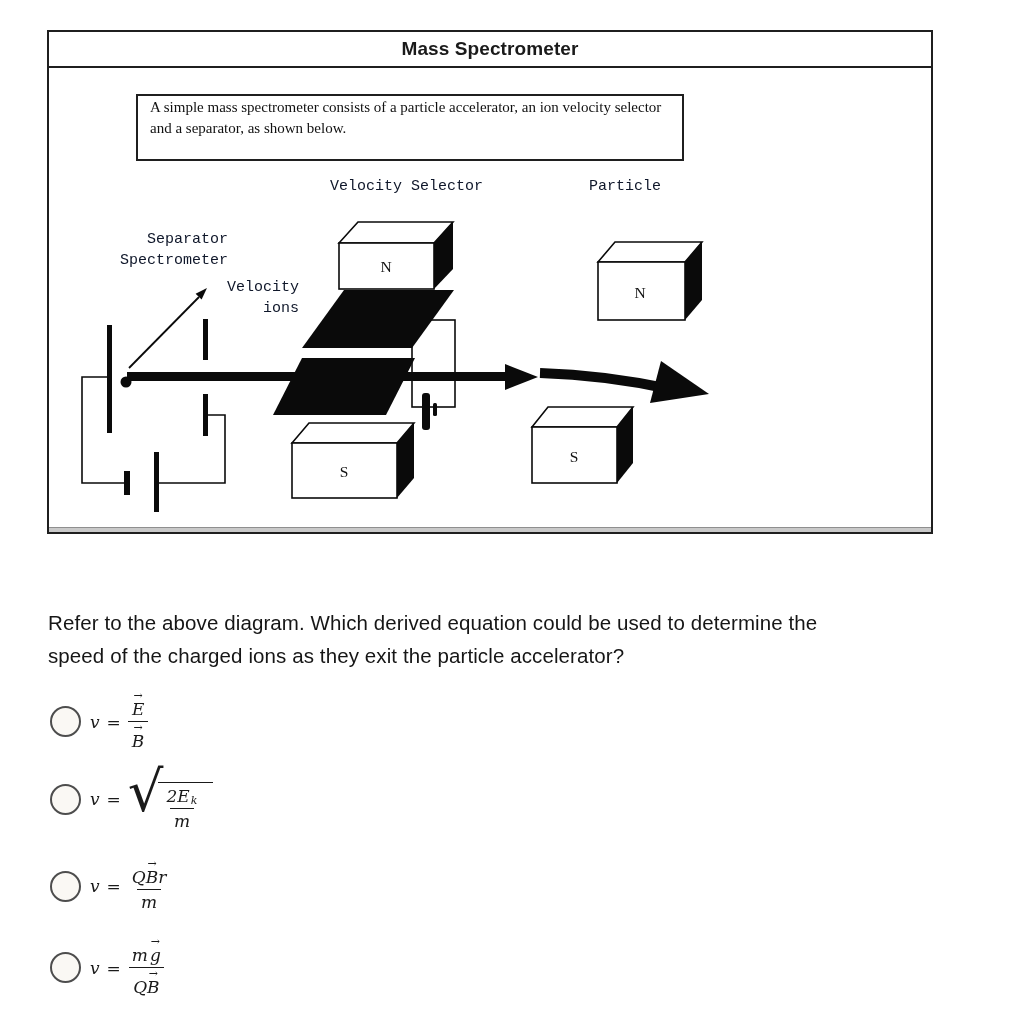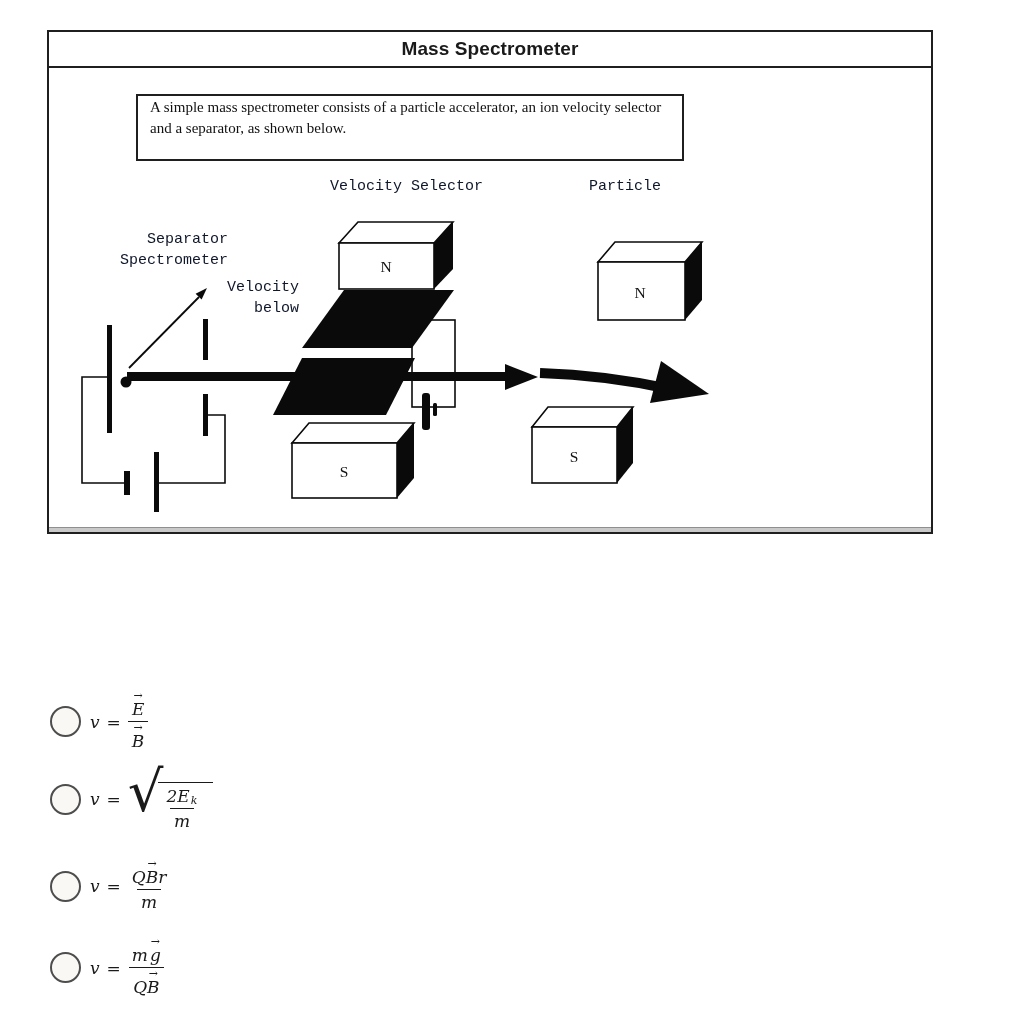--- a/index.html
+++ b/index.html
@@ -85,21 +85,21 @@
 </div>
 <div class="dlabel" style="left:589px;top:176px;">
   <span>Particle</span>
 </div>
 <div class="dlabel" style="left:120px;top:229px;">
   <span>Separator</span>
   <span>Spectrometer</span>
 </div>
 <div class="dlabel" style="left:227px;top:277px;">
   <span>Velocity</span>
-  <span>below</span>
+  <span>ions</span>
 </div>
 
 <svg class="diagram-svg" width="660" height="310" viewBox="0 0 660 310">
 
   <g>
     <rect x="352" y="110" width="43" height="87" fill="none" stroke="#0a0a0a" stroke-width="1.6"></rect>
   </g>
 
   <g>
     <polygon points="279,33 298,12 393,12 374,33" fill="#ffffff" stroke="#0a0a0a" stroke-width="1.6"></polygon>
@@ -161,20 +161,22 @@
     <text x="514" y="252" text-anchor="middle">S</text>
   </g>
 
   <g>
     <path d="M480,163 Q545,165 610,179" fill="none" stroke="#0a0a0a" stroke-width="10"></path>
     <polygon points="601,151 649,184 590,193" fill="#0a0a0a"></polygon>
   </g>
 </svg>
 
 <div class="question">
+  <span>Refer to the above diagram. Which derived equation could be used to determine the</span>
+  <span>speed of the charged ions as they exit the particle accelerator?</span>
 </div>
 
 <div class="opt-row" style="top:692px;">
   <div class="radio"></div>
   <div class="eq">
     <span>v</span>
     <span>=</span>
     <span class="frac">
       <span class="num">
           <span class="vec">

